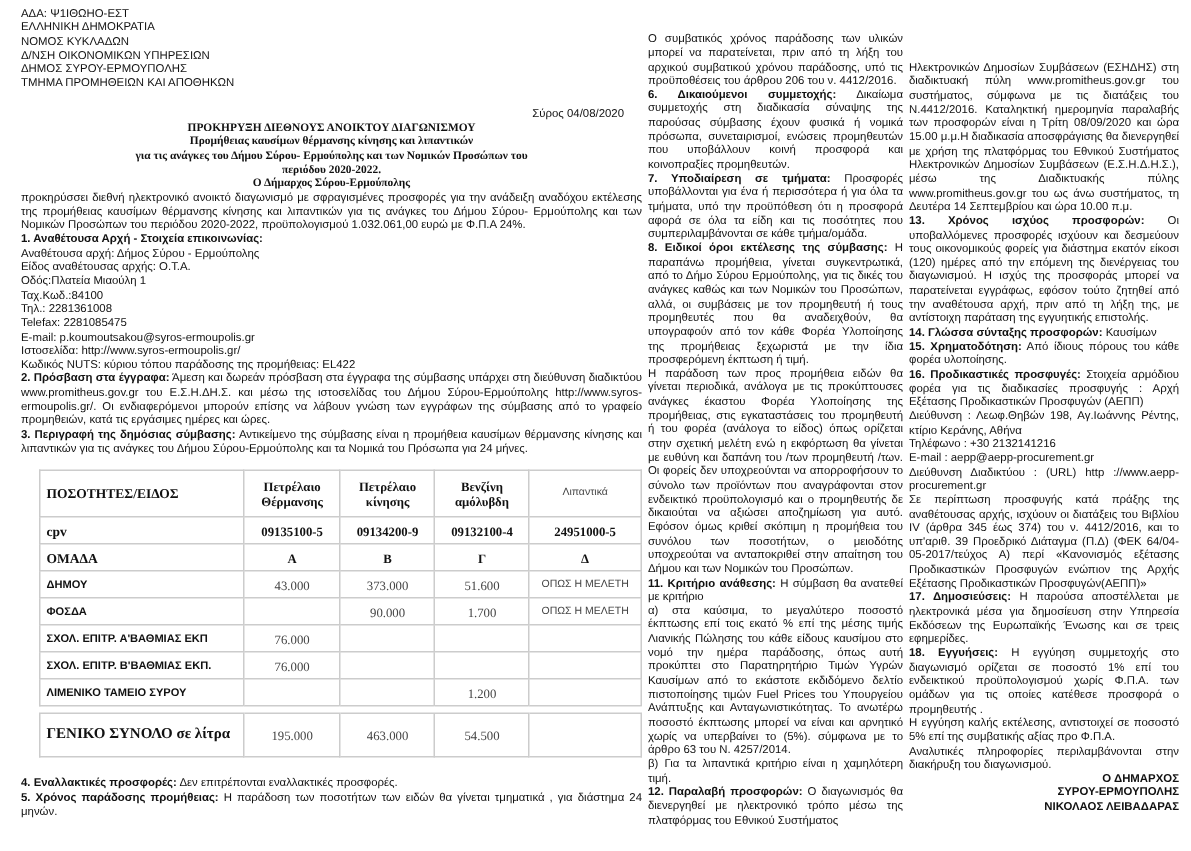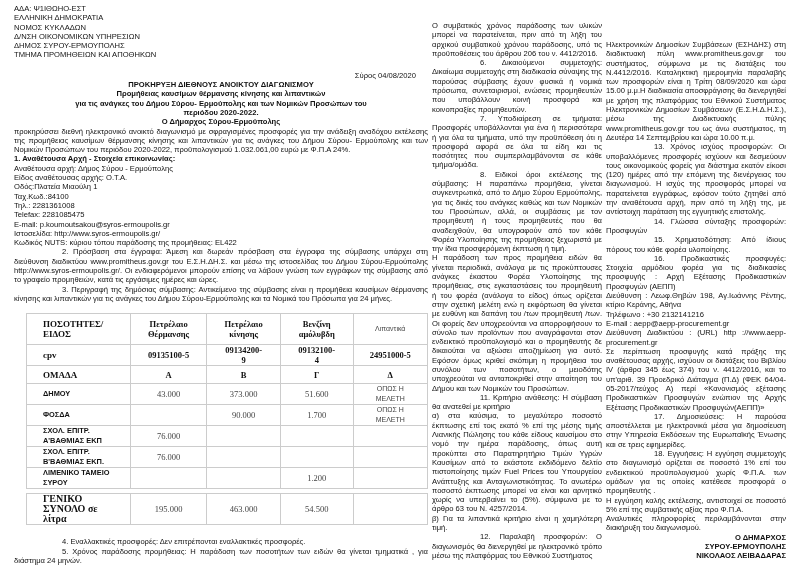--- a/index.html
+++ b/index.html
@@ -6,26 +6,26 @@
   body{width:794px;height:567px;overflow:hidden;position:relative;color:#111;
        font-family:"Liberation Sans",sans-serif;font-size:7.6px;line-height:9.3px;}
   .col{position:absolute;top:0;}
   #left{left:14px;width:414px;}
   #mid{left:432px;width:170px;top:21px;}
   #right{left:606px;width:180px;top:40px;}
   .hdr{margin-top:4px;}
   .hdr div{white-space:nowrap;}
   .date{text-align:right;margin-top:11px;padding-right:12px;}
   .title{text-align:center;font-weight:bold;}
-  .title div{white-space:nowrap;}
+  .title div{white-space:nowrap;font-family:Liberation Serif, serif;}
   p{margin:0;text-align:justify;}
-  b{font-weight:normal;margin-left:48px;}
+  b{font-weight:bold;}
   .sec{font-weight:bold;}
   table{border-collapse:collapse;margin:10px 0 0 12px;font-family:"Liberation Serif",serif;}
-  td{border:1px solid #ccc;height:17px;padding:0 16px;text-align:center;font-size:8.5px;line-height:10px;color:#444;}
+  td{border:1px solid #ccc;height:17px;padding:0 4px;text-align:center;font-size:8.5px;line-height:10px;color:#444;}
   td.lab{text-align:left;width:160px;font-family:"Liberation Sans",sans-serif;font-size:7.4px;font-weight:bold;color:#111;}
   td.lab.serif{font-family:"Liberation Serif",serif;font-size:9px;}
   td.bold{font-weight:bold;color:#111;}
   td.w1{width:62px;}td.w2{width:62px;}td.w3{width:62px;}td.w4{width:80px;}
   td.sm{font-family:"Liberation Sans",sans-serif;font-size:7px;}
   tr.gap td{border-left-color:#fff;border-right-color:#fff;height:4px;padding:0;}
   tr.total td{height:28px;}
   .sign{text-align:right;font-weight:bold;}
 </style>
 </head>
@@ -151,21 +151,21 @@
   <p>Η παράδοση των προς προμήθεια ειδών θα γίνεται περιοδικά, ανάλογα με τις προκύπτουσες ανάγκες έκαστου Φορέα Υλοποίησης της προμήθειας, στις εγκαταστάσεις του προμηθευτή ή του φορέα (ανάλογα το είδος) όπως ορίζεται στην σχετική μελέτη ενώ η εκφόρτωση θα γίνεται με ευθύνη και δαπάνη του /των προμηθευτή /των. Οι φορείς δεν υποχρεούνται να απορροφήσουν το σύνολο των προϊόντων που αναγράφονται στον ενδεικτικό προϋπολογισμό και ο προμηθευτής δε δικαιούται να αξιώσει αποζημίωση για αυτό. Εφόσον όμως κριθεί σκόπιμη η προμήθεια του συνόλου των ποσοτήτων, ο μειοδότης υποχρεούται να ανταποκριθεί στην απαίτηση του Δήμου και των Νομικών του Προσώπων.</p>
   <p><b>11. Κριτήριο ανάθεσης:</b><span> Η σύμβαση θα ανατεθεί με κριτήριο</span></p>
   <p>α) στα καύσιμα, το μεγαλύτερο ποσοστό έκπτωσης επί τοις εκατό % επί της μέσης τιμής Λιανικής Πώλησης του κάθε είδους καυσίμου στο νομό την ημέρα παράδοσης, όπως αυτή προκύπτει στο Παρατηρητήριο Τιμών Υγρών Καυσίμων από το εκάστοτε εκδιδόμενο δελτίο πιστοποίησης τιμών Fuel Prices του Υπουργείου Ανάπτυξης και Ανταγωνιστικότητας. Το ανωτέρω ποσοστό έκπτωσης μπορεί να είναι και αρνητικό χωρίς να υπερβαίνει το (5%). σύμφωνα με το άρθρο 63 του Ν. 4257/2014.</p>
   <p>β) Για τα λιπαντικά κριτήριο είναι η χαμηλότερη τιμή.</p>
   <p><b>12. Παραλαβή προσφορών:</b><span> Ο διαγωνισμός θα διενεργηθεί με ηλεκτρονικό τρόπο μέσω της πλατφόρμας του Εθνικού Συστήματος</span></p>
 </div>
 
 <div class="col" id="right">
   <p>Ηλεκτρονικών Δημοσίων Συμβάσεων (ΕΣΗΔΗΣ) στη διαδικτυακή πύλη www.promitheus.gov.gr του συστήματος, σύμφωνα με τις διατάξεις του Ν.4412/2016. Καταληκτική ημερομηνία παραλαβής των προσφορών είναι η Τρίτη 08/09/2020 και ώρα 15.00 μ.μ.Η διαδικασία αποσφράγισης θα διενεργηθεί με χρήση της πλατφόρμας του Εθνικού Συστήματος Ηλεκτρονικών Δημοσίων Συμβάσεων (Ε.Σ.Η.Δ.Η.Σ.), μέσω της Διαδικτυακής πύλης www.promitheus.gov.gr του ως άνω συστήματος, τη Δευτέρα 14 Σεπτεμβρίου και ώρα 10.00 π.μ.</p>
   <p><b>13. Χρόνος ισχύος προσφορών:</b><span> Οι υποβαλλόμενες προσφορές ισχύουν και δεσμεύουν τους οικονομικούς φορείς για διάστημα εκατόν είκοσι (120) ημέρες από την επόμενη της διενέργειας του διαγωνισμού. Η ισχύς της προσφοράς μπορεί να παρατείνεται εγγράφως, εφόσον τούτο ζητηθεί από την αναθέτουσα αρχή, πριν από τη λήξη της, με αντίστοιχη παράταση της εγγυητικής επιστολής.</span></p>
-  <p><b>14. Γλώσσα σύνταξης προσφορών:</b><span> Προσφυγών</span></p>
+  <p><b>14. Γλώσσα σύνταξης προσφορών:</b><span> Καυσίμων</span></p>
   <p><b>15. Χρηματοδότηση:</b><span> Από ίδιους πόρους του κάθε φορέα υλοποίησης.</span></p>
   <p><b>16. Προδικαστικές προσφυγές:</b><span> Στοιχεία αρμόδιου φορέα για τις διαδικασίες προσφυγής : Αρχή Εξέτασης Προδικαστικών Προσφυγών (ΑΕΠΠ)</span></p>
   <p>Διεύθυνση : Λεωφ.Θηβών 198, Αγ.Ιωάννης Ρέντης, κτίριο Κεράνης, Αθήνα</p>
   <p>Τηλέφωνο : +30 2132141216</p>
   <p>E-mail : aepp@aepp-procurement.gr</p>
   <p>Διεύθυνση Διαδικτύου : (URL) http ://www.aepp-procurement.gr</p>
   <p>Σε περίπτωση προσφυγής κατά πράξης της αναθέτουσας αρχής, ισχύουν οι διατάξεις του Βιβλίου IV (άρθρα 345 έως 374) του ν. 4412/2016, και το υπ'αριθ. 39 Προεδρικό Διάταγμα (Π.Δ) (ΦΕΚ 64/04-05-2017/τεύχος Α) περί «Κανονισμός εξέτασης Προδικαστικών Προσφυγών ενώπιον της Αρχής Εξέτασης Προδικαστικών Προσφυγών(ΑΕΠΠ)»</p>
   <p><b>17. Δημοσιεύσεις:</b><span> Η παρούσα αποστέλλεται με ηλεκτρονικά μέσα για δημοσίευση στην Υπηρεσία Εκδόσεων της Ευρωπαϊκής Ένωσης και σε τρεις εφημερίδες.</span></p>
   <p><b>18. Εγγυήσεις:</b><span> Η εγγύηση συμμετοχής στο διαγωνισμό ορίζεται σε ποσοστό 1% επί του ενδεικτικού προϋπολογισμού χωρίς Φ.Π.Α. των ομάδων για τις οποίες κατέθεσε προσφορά ο προμηθευτής .</span></p>
   <p>Η εγγύηση καλής εκτέλεσης, αντιστοιχεί σε ποσοστό 5% επί της συμβατικής αξίας προ Φ.Π.Α.</p>

